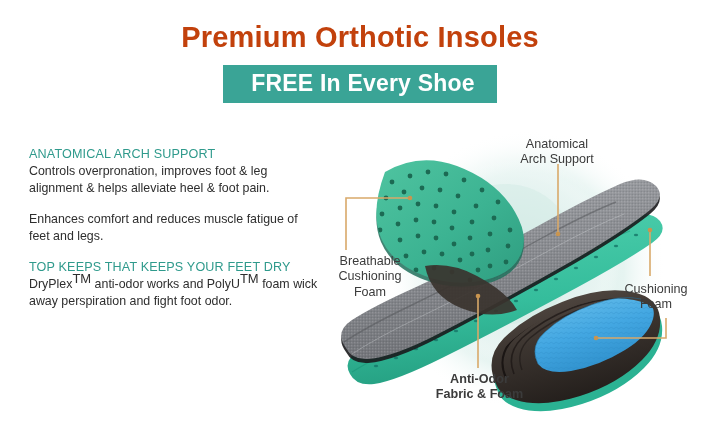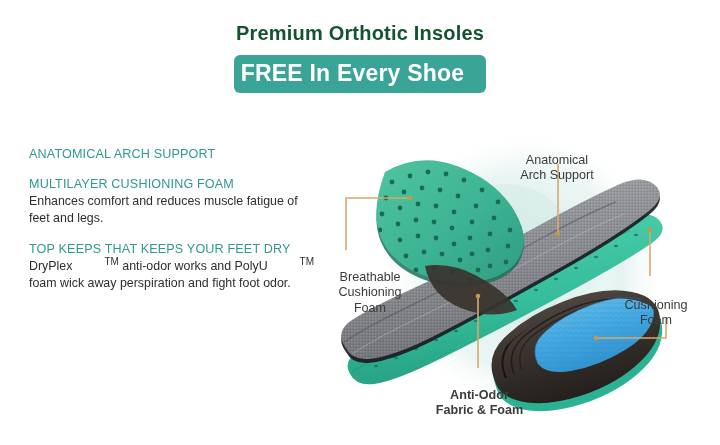--- a/index.html
+++ b/index.html
@@ -22,43 +22,42 @@
   
   .header {
     position: absolute;
     top: 0; left: 0;
     width: 720px;
     text-align: center;
     padding-top: 22px;
   }
 
   .main-title {
-    font-size: 20px;
+    font-size: 29px;
     font-weight: bold;
-    color: #14532d;
+    color: #c2410c;
     letter-spacing: 0.2px;
     line-height: 1.1;
   }
 
   .badge-wrap {
     margin-top: 11px;
     display: flex;
     justify-content: center;
   }
 
   .free-badge {
     display: inline-block;
     background: #3aa496;
     color: #ffffff;
     font-size: 23px;
     font-weight: bold;
-    padding: 5px 22px 7px 7px;
+    padding: 5px 22px 7px 28px;
     line-height: 1.15;
     letter-spacing: 0.2px;
-    border-radius: 6px;
   }
 
   
   .features {
     position: absolute;
     left: 29px;
     top: 146px;
     width: 300px;
   }
 
@@ -74,24 +73,23 @@
   }
 
   .feature-body {
     color: #2e2e2e;
     font-size: 12.4px;
     line-height: 1.36;
     max-width: 290px;
   }
 
   .tm {
-    font-size: 10px;
+    font-size: 13px;
     vertical-align: super;
     line-height: 0;
-    margin-left: 32px;
   }
 
   
   .product {
     position: absolute;
     left: 330px;
     top: 120px;
     width: 390px;
     height: 325px;
   }
@@ -102,21 +100,20 @@
   }
 
   
   .callout {
     position: absolute;
     color: #3b3b3b;
     font-size: 12.6px;
     line-height: 1.22;
     text-align: center;
     white-space: pre-line;
-    margin-top: 16px;
   }
 
   .callout-arch      { left: 162px; top: 17px;  width: 130px; }
   .callout-breathable{ left: -15px; top: 134px; width: 110px; }
   .callout-cushion   { left: 270px; top: 162px; width: 112px; }
   .callout-antiodor  { left: 72px;  top: 252px; width: 155px; font-weight: bold; }
 
   .leader { position: absolute; }
 </style>
 </head>
@@ -128,27 +125,27 @@
     <div class="main-title">Premium Orthotic Insoles</div>
     <div class="badge-wrap">
       <div class="free-badge">FREE In Every Shoe</div>
     </div>
   </div>
 
   <div class="features">
 
     <div class="feature">
       <div class="feature-title">ANATOMICAL ARCH SUPPORT</div>
+      <div class="feature-body">Controls overpronation, improves foot &amp; leg alignment &amp; helps alleviate heel &amp; foot pain.</div>
     </div>
 
     <div class="feature">
     </div>
 
     <div class="feature">
-      <div class="feature-title">MULTILAYER CUSHIONING FOAM</div>
       <div class="feature-body">Enhances comfort and reduces muscle fatigue of feet and legs.</div>
     </div>
 
     <div class="feature">
       <div class="feature-title">TOP KEEPS THAT KEEPS YOUR FEET DRY</div>
       <div class="feature-body"><span>DryPlex</span><span class="tm">TM</span><span> anti-odor works and PolyU</span><span class="tm">TM</span><span> foam wick away perspiration and fight foot odor.</span></div>
     </div>
 
   </div>
 

